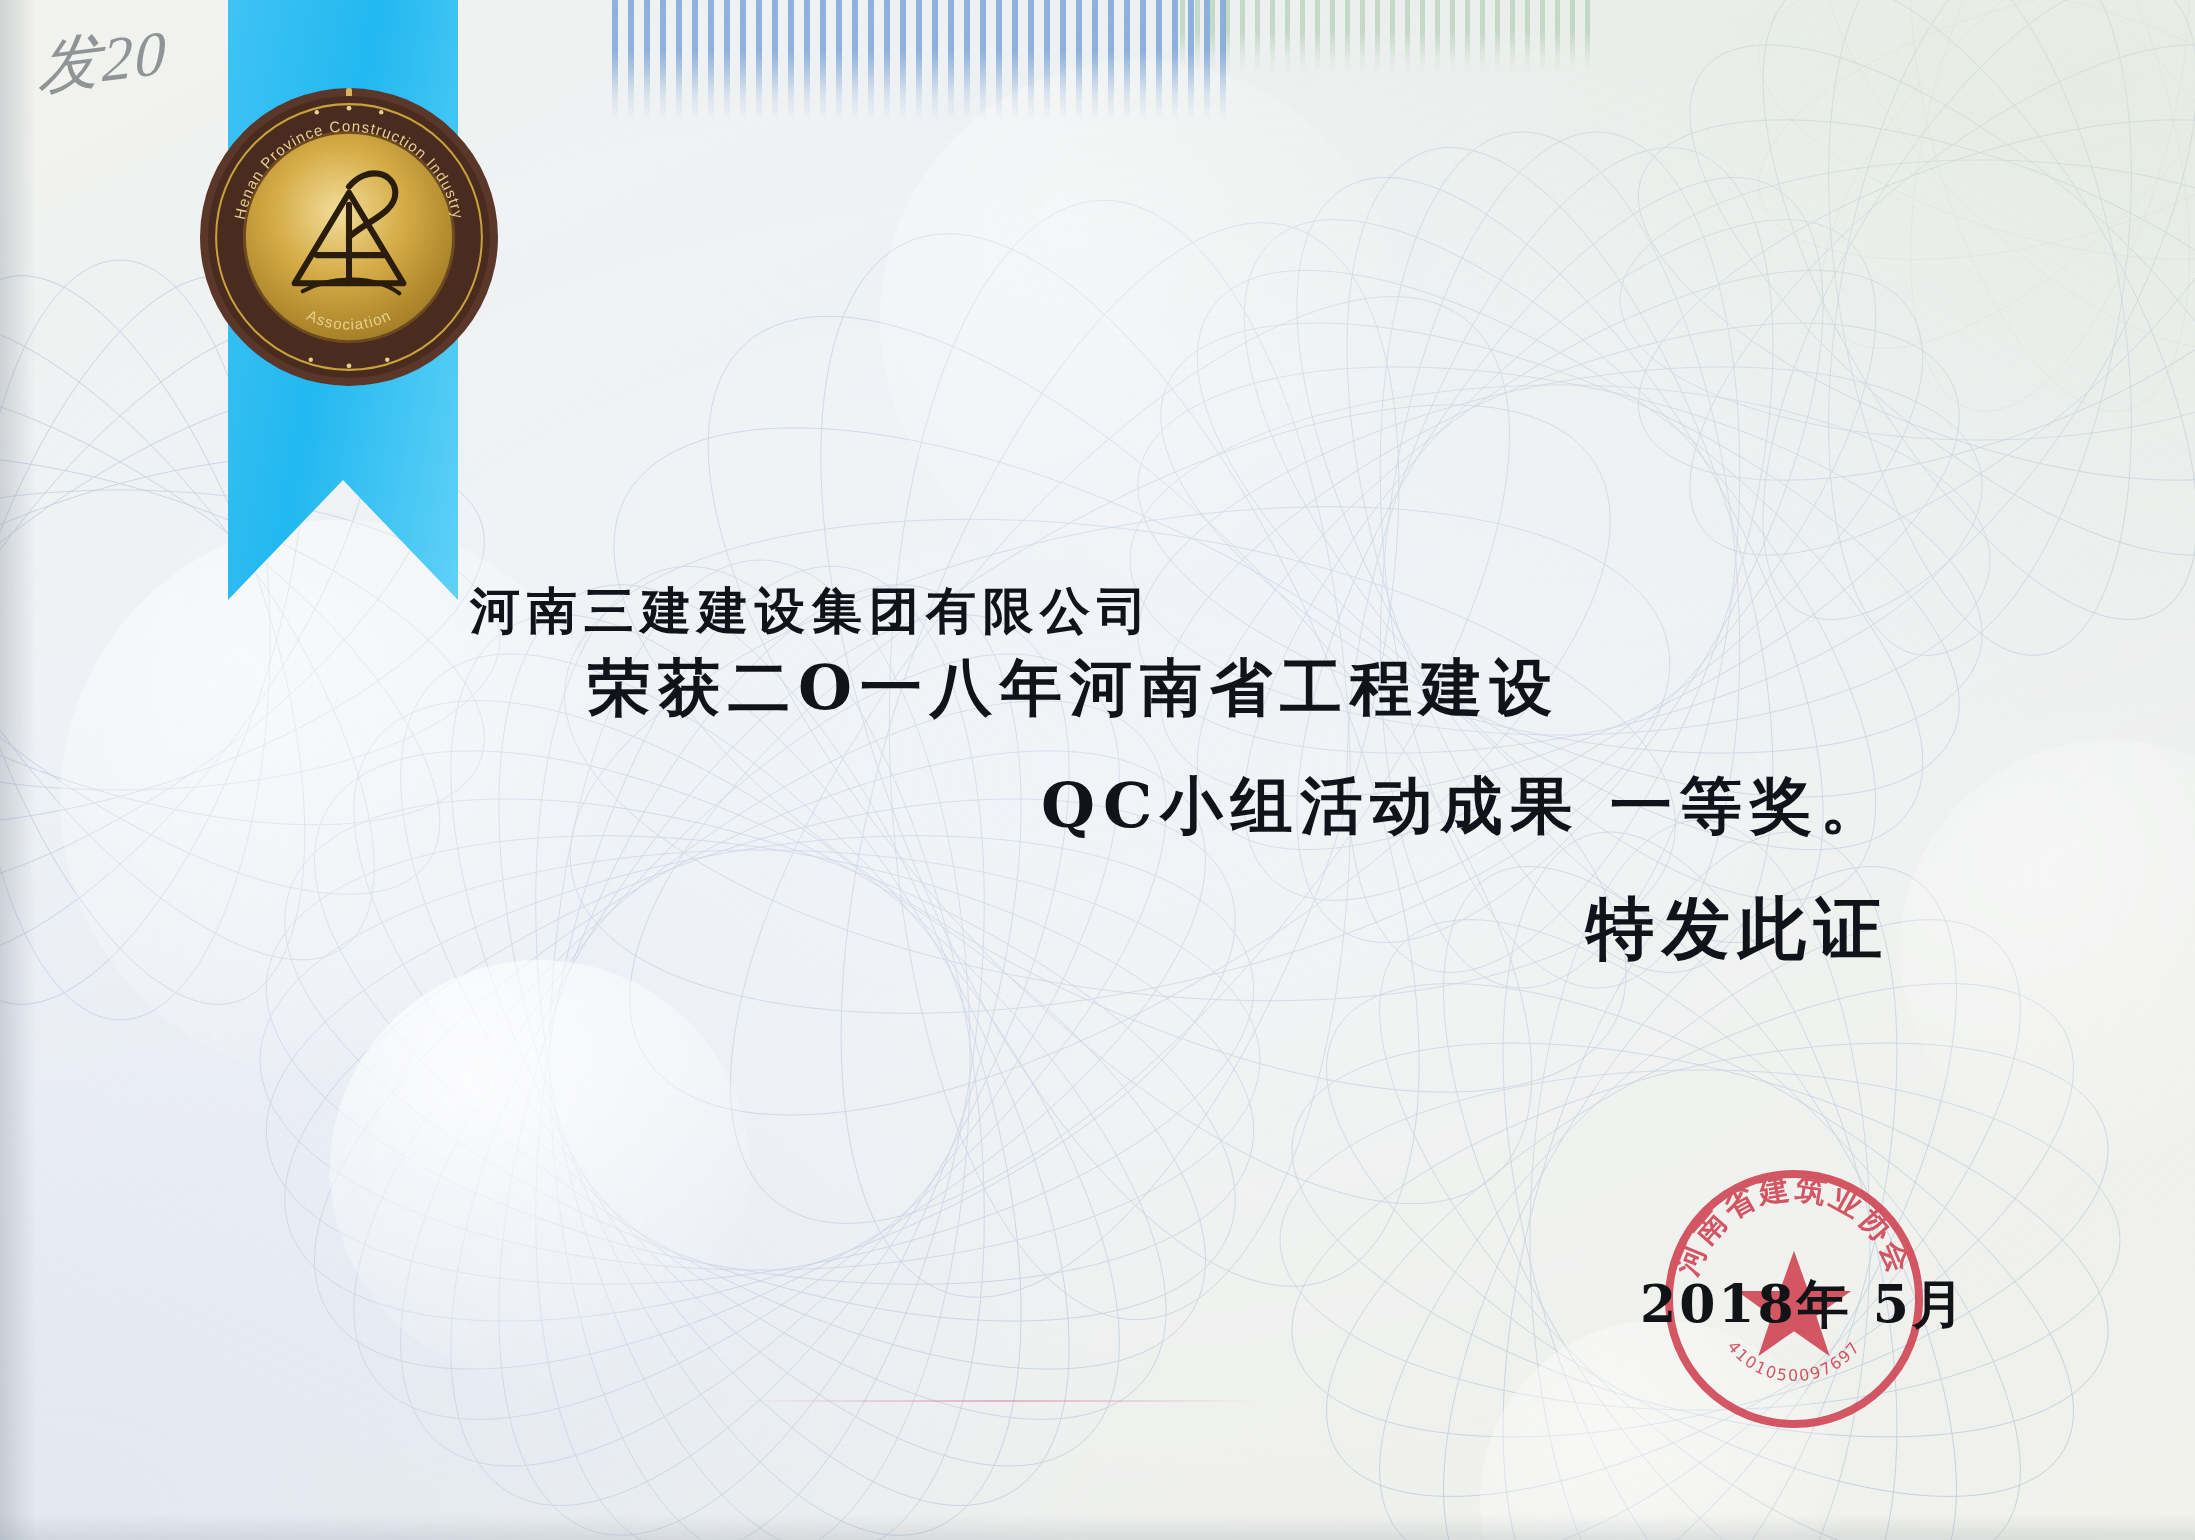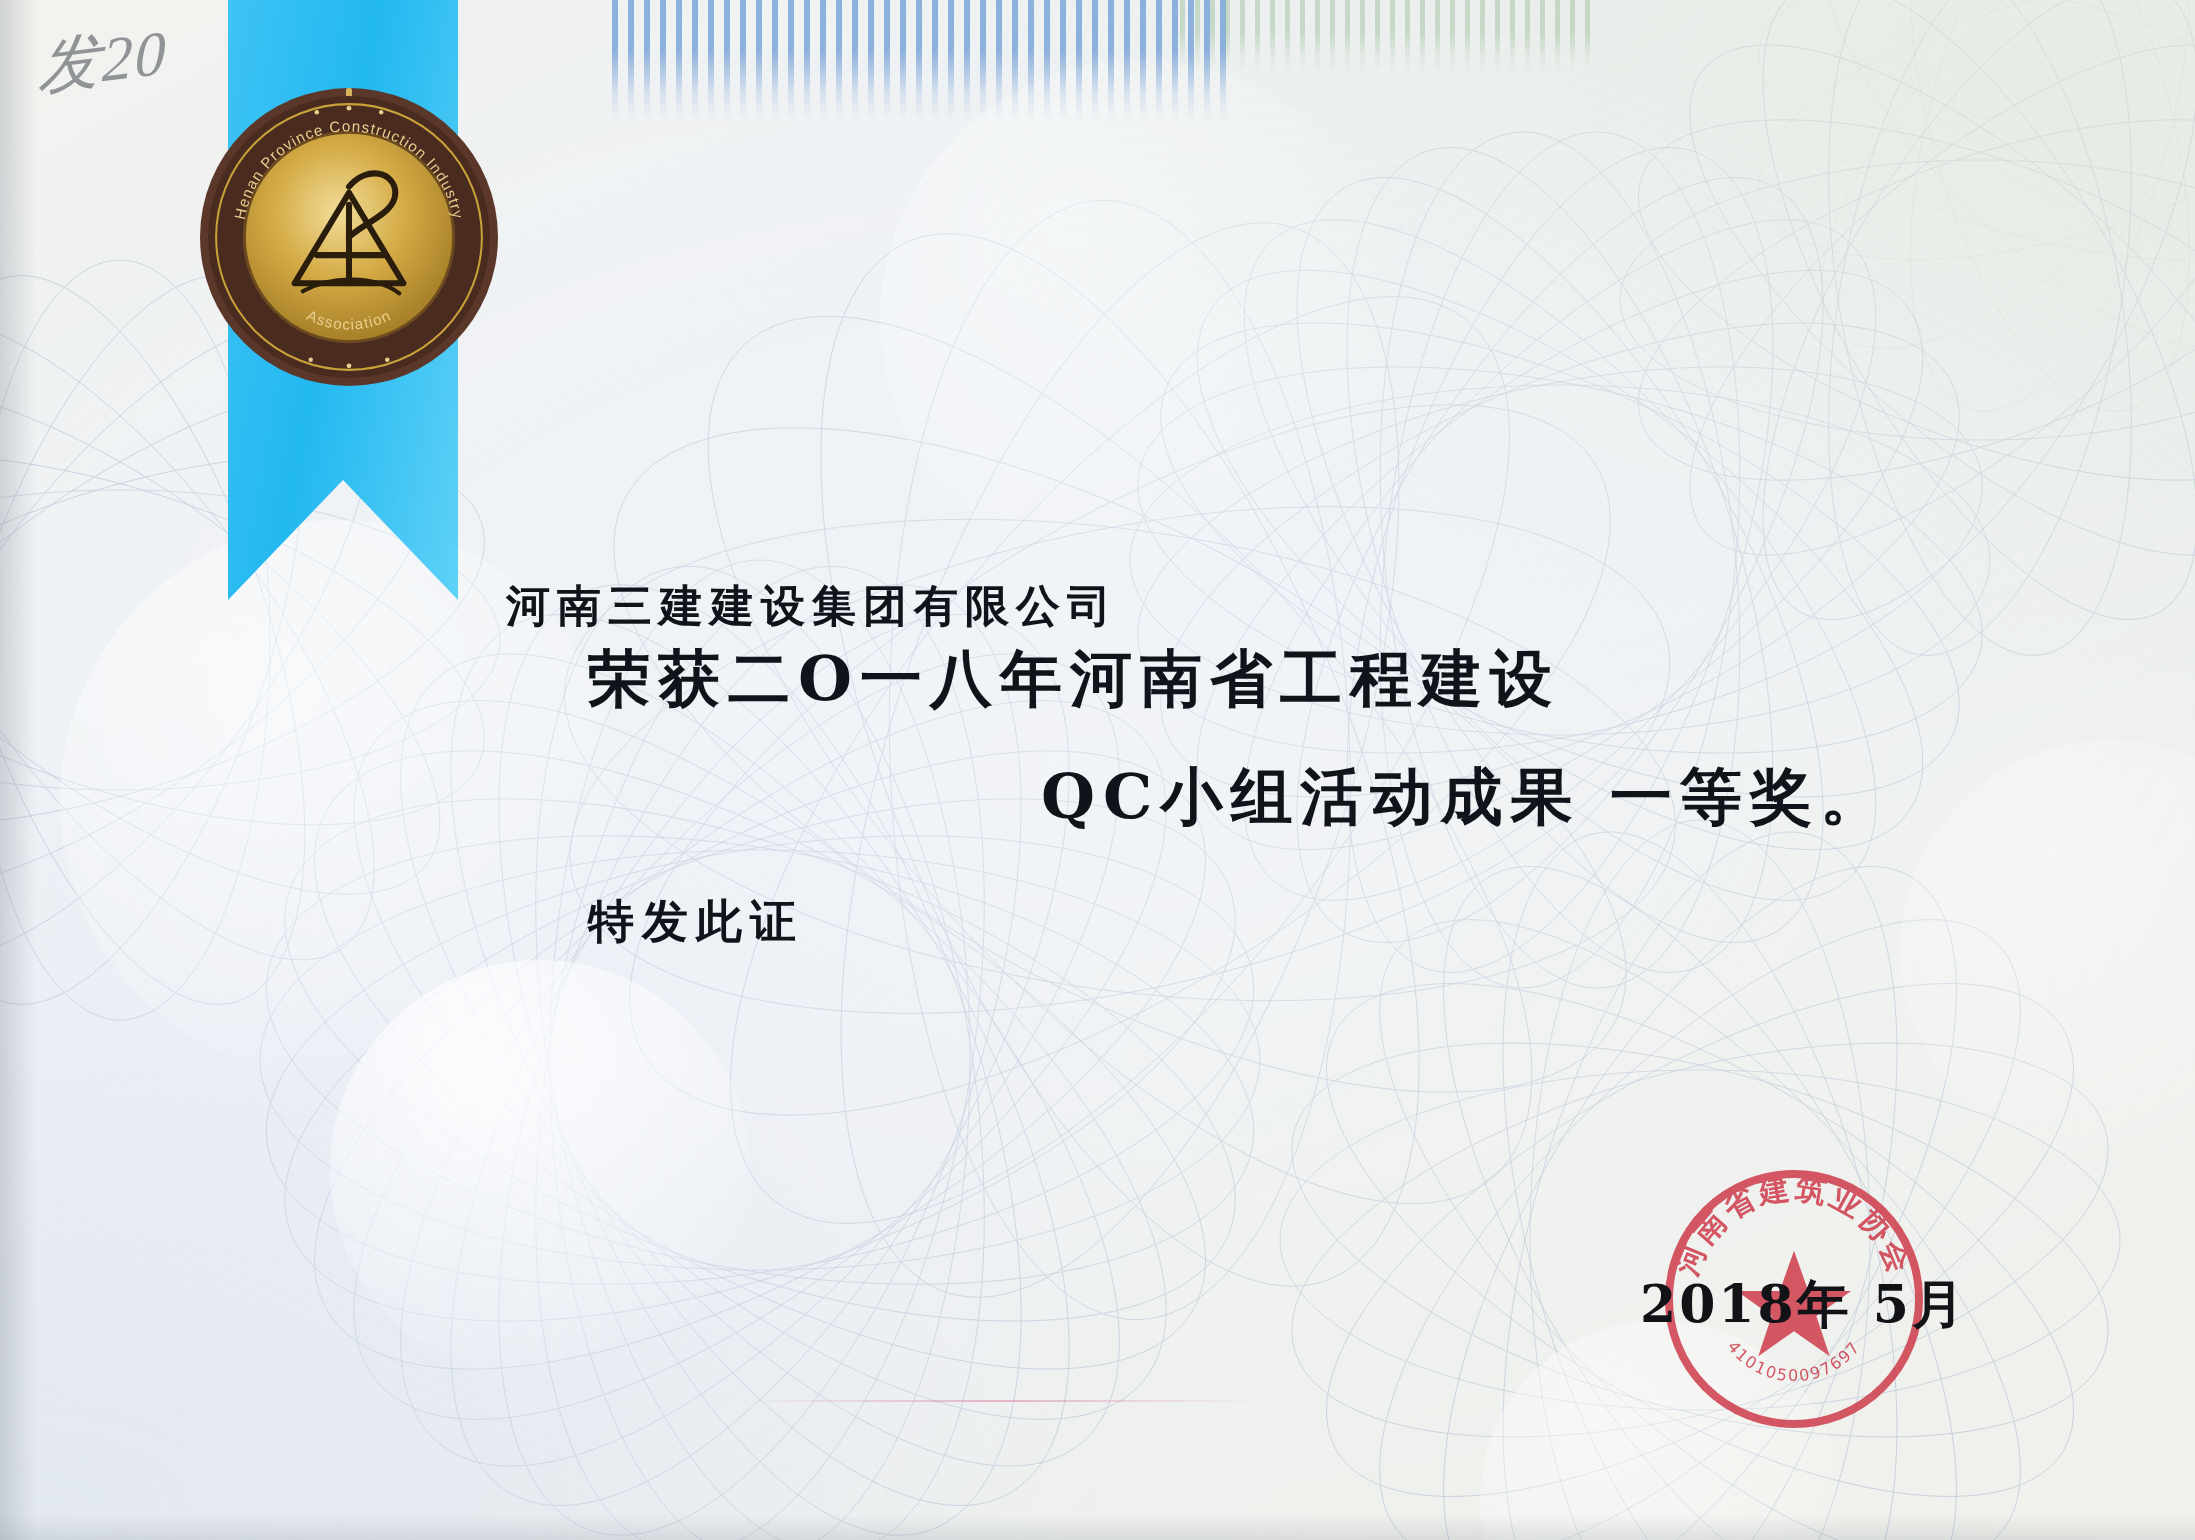--- a/index.html
+++ b/index.html
@@ -148,45 +148,45 @@
     position: absolute;
     left: 470px;
     top: 575px;
     width: 1420px;
     color: #10131a;
     font-family: "DejaVu Serif", "Liberation Serif", serif;
     font-weight: 700;
   }
   .line-recipient-1,
   .line-recipient-2 {
-    font-size: 44px;
+    font-size: 50px;
     letter-spacing: 7px;
     line-height: 1.42;
     white-space: nowrap;
-    margin-left: 36px;
   }
   .line-award-1 {
     font-size: 62px;
     letter-spacing: 8px;
     margin-left: 118px;
     white-space: nowrap;
   }
   .line-award-2 {
     font-size: 62px;
     letter-spacing: 8px;
     margin-top: 34px;
     white-space: nowrap;
     text-align: right;
   }
   .line-issue {
-    font-size: 46px;
+    font-size: 68px;
     letter-spacing: 8px;
-    margin-top: 52px;
+    margin-top: 36px;
     margin-left: 118px;
     white-space: nowrap;
+    text-align: right;
   }
 
   
   .date {
     position: absolute;
     left: 1640px;
     top: 1270px;
     font-family: "DejaVu Serif", "Liberation Serif", serif;
     font-size: 52px;
     font-weight: 700;

